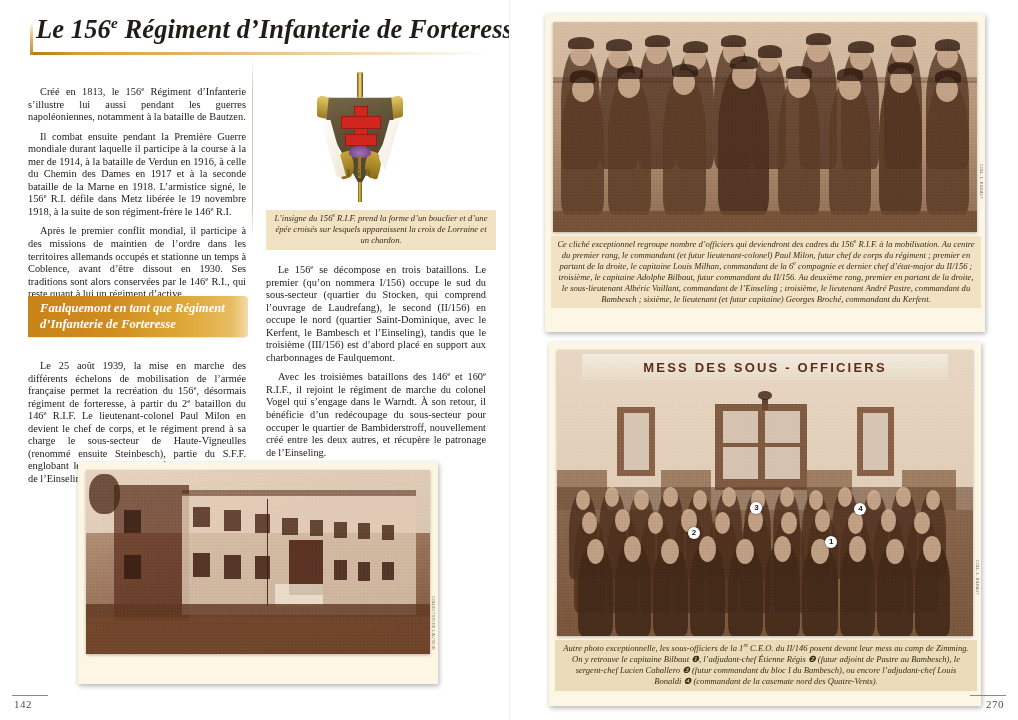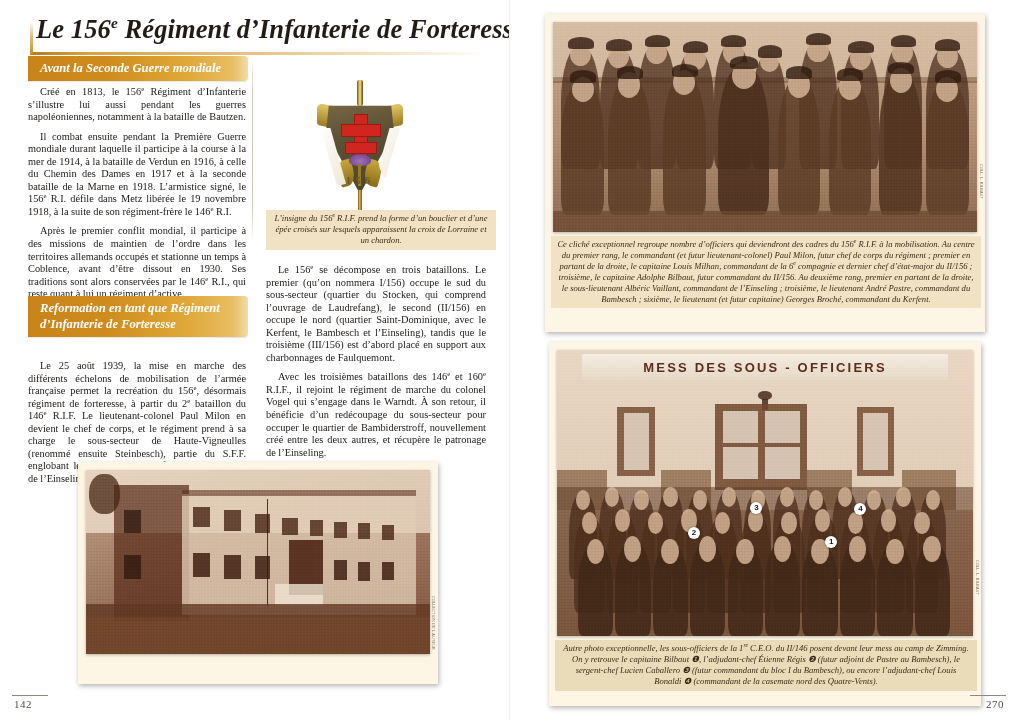--- a/index.html
+++ b/index.html
@@ -102,21 +102,21 @@
 
   
   .folio{
     position:absolute;bottom:10px;
     font-family:"Liberation Serif", serif;
     font-size:11px;color:#55504a;letter-spacing:.5px;
   }
   .folio-rule{position:absolute;bottom:24px;height:1px;background:#8e8882;}
 
   
-  .badge{position:absolute;left:318px;top:80px;width:84px;height:130px;}
+  .badge{position:absolute;left:318px;top:72px;width:84px;height:130px;}
   .badge .needle{
     position:absolute;left:39px;top:0;width:6px;height:26px;
     background:linear-gradient(to right,#6d5416,#d9b857 35%,#f3e0a0 52%,#a07f24 80%,#5d4512);
     border-radius:2px;
   }
   .badge .needle-b{
     position:absolute;left:40px;top:110px;width:4px;height:20px;
     background:linear-gradient(to right,#6d5416,#d9b857 40%,#a07f24 80%,#5d4512);
   }
   .badge .shield{
@@ -230,34 +230,31 @@
   <div class="page page-left">
 
     <div class="title-wrap">
       <div class="title">
         <span>Le 156</span><sup>e</sup><span> Régiment d’Infanterie de Forteresse</span>
       </div>
       <div class="title-rule"></div>
       <div class="title-tick"></div>
     </div>
 
-    <div class="sec-bar" style="left:28px;top:56px;width:198px;">
-      <span>Avant la Seconde Guerre mondiale</span>
-    </div>
 
     <div class="col-rule" style="left:252px;top:58px;height:182px;"></div>
 
     <div class="col" style="left:28px;top:86px;width:218px;">
       <p>Créé en 1813, le 156<sup>e</sup> Régiment d’Infanterie s’illustre lui aussi pendant les guerres napoléoniennes, notamment à la bataille de Bautzen.</p>
       <p>Il combat ensuite pendant la Première Guerre mondiale durant laquelle il participe à la course à la mer de 1914, à la bataille de Verdun en 1916, à celle du Chemin des Dames en 1917 et à la seconde bataille de la Marne en 1918. L’armistice signé, le 156<sup>e</sup> R.I. défile dans Metz libérée le 19 novembre 1918, à la suite de son régiment-frère le 146<sup>e</sup> R.I.</p>
       <p>Après le premier conflit mondial, il participe à des missions de maintien de l’ordre dans les territoires allemands occupés et stationne un temps à Coblence, avant d’être dissout en 1930. Ses traditions sont alors conservées par le 146<sup>e</sup> R.I., qui reste quant à lui un régiment d’active.</p>
     </div>
 
     <div class="sec-bar" style="left:28px;top:296px;width:198px;">
-      <span>Reformation en tant que Régiment d’Infanterie de Forteresse</span>
+      <span>Faulquemont en tant que Régiment d’Infanterie de Forteresse</span>
     </div>
 
     <div class="col" style="left:28px;top:360px;width:218px;">
       <p>Le 25 août 1939, la mise en marche des différents échelons de mobilisation de l’armée française permet la recréation du 156<sup>e</sup>, désormais régiment de forteresse, à partir du 2<sup>e</sup> bataillon du 146<sup>e</sup> R.I.F. Le lieutenant-colonel Paul Milon en devient le chef de corps, et le régiment prend à sa charge le sous-secteur de Haute-Vigneulles (renommé ensuite Steinbesch), partie du S.F.F. englobant les ouvrages du Kerfent, du Bambesch, de l’Einseling et de Laudrefang.</p>
     </div>
 
     <div class="badge">
       <div class="needle"></div>
       <div class="shield-edge"></div>
       <div class="wing-l"></div>

